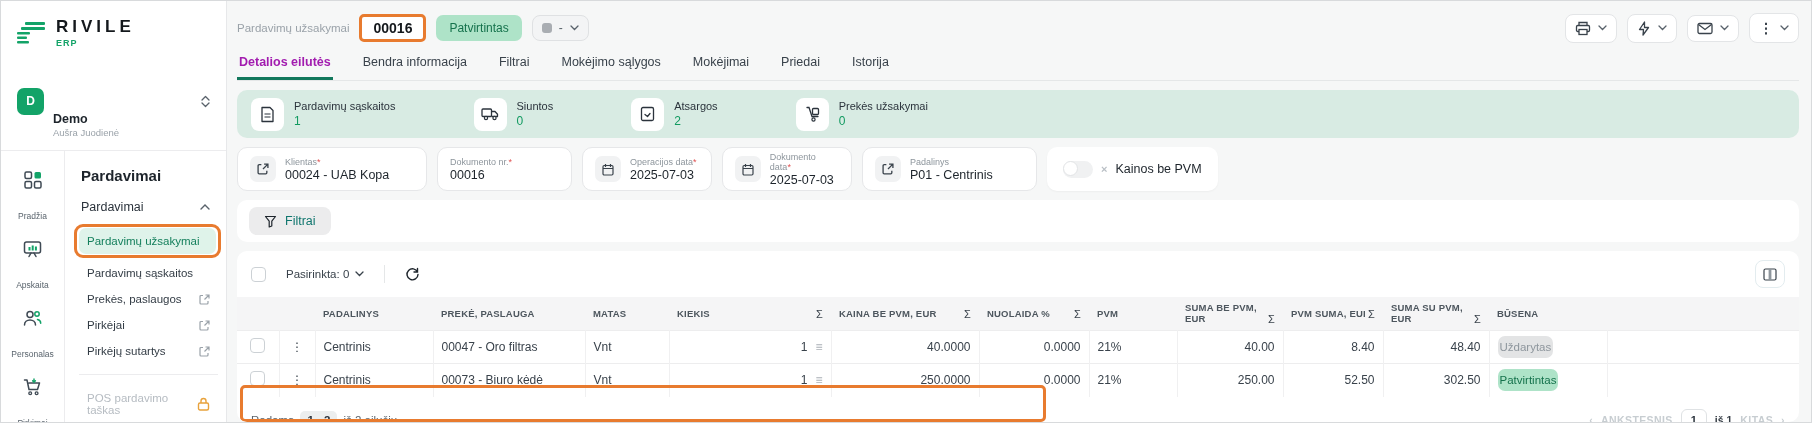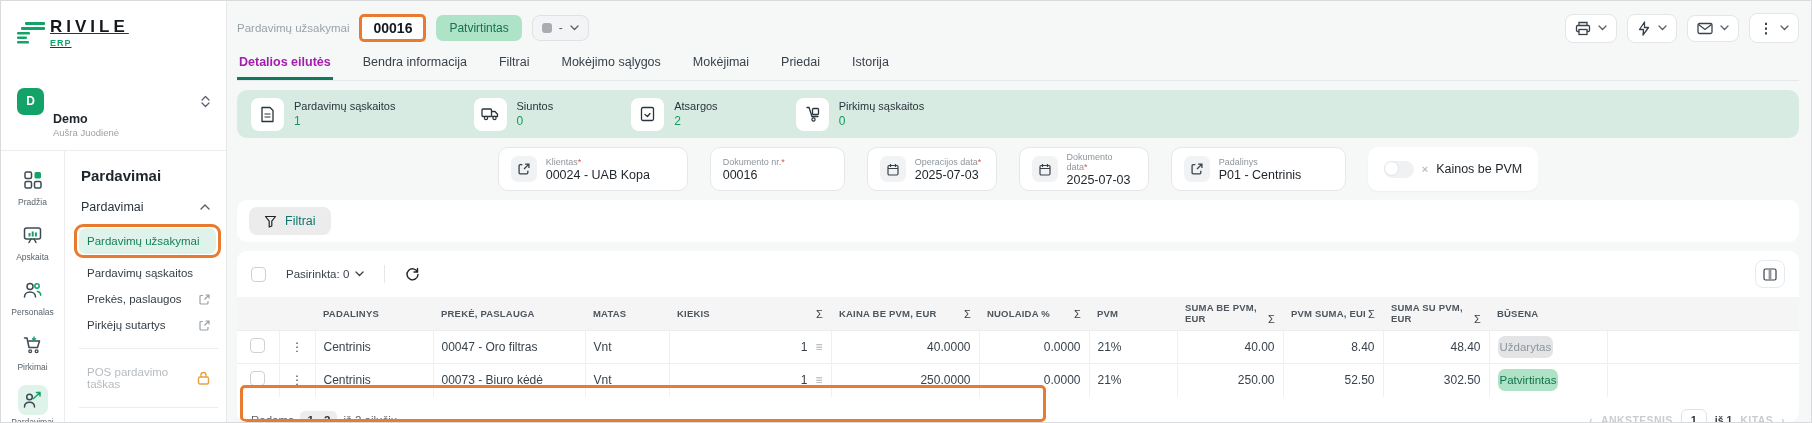--- a/index.html
+++ b/index.html
@@ -6,32 +6,32 @@
   html,body { width:1812px; height:423px; }
   body {
     font-family:"Liberation Sans", sans-serif;
     background:#f6f7f7; color:#2b333c; overflow:hidden;
     border:1px solid #d8dadc;
   }
   .app { display:flex; width:100%; height:100%; }
 
   
   .sidebar { width:226px; background:#fff; border-right:1px solid #e7e8ea; display:flex; flex-direction:column; }
-  .logo-row { display:flex; align-items:center; gap:3px; padding:16px 0 10px 16px;text-decoration:underline; }
+  .logo-row { display:flex; align-items:center; gap:9px; padding:16px 0 10px 16px; }
   .logo-text .brand { font-size:17px; font-weight:700; letter-spacing:4px; color:#14181c; }
   .logo-text .brand-sub { font-size:9px; font-weight:700; letter-spacing:1px; color:#13a368; margin-top:1px; }
   .user-row { display:flex; align-items:center; gap:9px; padding:6px 10px 12px 16px; }
   .avatar { width:27px; height:27px; border-radius:7px; background:#13a368; color:#fff; font-size:12px; font-weight:700; display:flex; align-items:center; justify-content:center; }
   .user-meta { flex:1;margin-top:48px; }
   .user-name { font-size:12.5px; font-weight:700; color:#1d242b; }
   .user-sub { font-size:9.5px; color:#9aa2a9; margin-top:1px; }
   .user-caret { color:#59626b; margin-right:6px; }
   .sidebar-body { flex:1; display:flex; border-top:1px solid #ececee; min-height:0; }
   .rail { width:64px; border-right:1px solid #ececee; display:flex; flex-direction:column; align-items:center; padding-top:14px; gap:13px; }
-  .rail-item { display:flex; flex-direction:column; align-items:center; gap:2px; width:56px; cursor:pointer;justify-content:space-between; }
+  .rail-item { display:flex; flex-direction:column; align-items:center; gap:16px; width:56px; cursor:pointer;justify-content:space-between; }
   .rail-tile { width:30px; height:30px; border-radius:8px; display:flex; align-items:center; justify-content:center; }
   .rail-item.active .rail-tile { background:#dff3ea; }
   .rail-label { font-size:8.5px; color:#5a646d; }
   .menu { flex:1; padding:12px 8px 0 14px; display:flex; flex-direction:column; }
   .menu-title { font-size:15px; font-weight:700; color:#1d242b; margin:4px 0 12px 2px; }
   .menu-group { display:flex; align-items:center; justify-content:space-between; font-size:12.5px; color:#2b333c; padding:4px 8px 10px 2px; cursor:pointer; }
   .menu-item { display:flex; align-items:center; justify-content:space-between; font-size:11.5px; color:#333c45; padding:7px 8px; border-radius:7px; cursor:pointer; }
   .menu-item .ext { color:#9aa2a9; }
   .annotate-wrap { border:3px solid #e87b2f; border-radius:9px; margin:0 -3px 2px -5px; padding:1px 2px; }
   .menu-item.active { background:#dff3ea; color:#15805d; font-weight:400; }
@@ -51,21 +51,21 @@
   .icon-btn { display:flex; align-items:center; gap:7px; background:#fff; border:1px solid #e3e5e7; border-radius:8px; padding:6px 9px; cursor:pointer; }
   .chev { display:inline-block; }
   .tabs { display:flex; gap:28px; border-bottom:1px solid #e5e7e8; margin-top:4px; }
   .tab { font-size:12.5px; color:#39424b; padding:6px 2px 8px; cursor:pointer; border-bottom:3px solid transparent; }
   .tab.active { color:#a21caf; font-weight:700; border-bottom-color:#12785c; }
   .summary { background:#d8ebe3; border-radius:10px; margin-top:9px; padding:7px 14px; display:flex; align-items:center; gap:78px; height:48px; flex:none; }
   .sum-item { display:flex; align-items:center; gap:10px; }
   .sum-tile { width:33px; height:33px; background:#fff; border-radius:8px; display:flex; align-items:center; justify-content:center; }
   .sum-label { font-size:11px; color:#2b333c; }
   .sum-value { font-size:12px; color:#119a60; margin-top:2px; }
-  .fields { display:flex; gap:22px; margin-top:9px; height:44px; flex:none;justify-content:center; }
+  .fields { display:flex; gap:10px; margin-top:9px; height:44px; flex:none; }
   .field-card { background:#fff; border:1px solid #e6e7e9; border-radius:10px; display:flex; align-items:center; gap:9px; padding:5px 12px; }
   .field-tile { width:26px; height:26px; background:#f1f2f3; border-radius:7px; display:flex; align-items:center; justify-content:center; }
   .f-label { font-size:9px; color:#8d959c; }
   .f-label .req { color:#e05252; }
   .f-value { font-size:12.5px; color:#1d242b; margin-top:1px; }
   .toggle-card { background:#fff; border-radius:10px; display:flex; align-items:center; gap:8px; padding:5px 16px; box-shadow:0 1px 2px rgba(0,0,0,0.04); }
   .toggle-pill { width:30px; height:17px; background:#f0f1f2; border-radius:9px; position:relative; }
   .toggle-knob { width:15px; height:15px; background:#fff; border:1px solid #e2e4e6; border-radius:50%; position:absolute; top:0; left:0; }
   .toggle-x { color:#b9bfc5; font-size:11px; font-weight:700; }
   .toggle-label { font-size:12.5px; color:#1d242b; }
@@ -228,20 +228,29 @@
         <div class="menu-item">
           <span>Prekės, paslaugos</span>
           <span class="ext">
               <svg width="11" height="11" viewBox="0 0 11 11">
                 <path d="M4 1.5 H2 a1 1 0 0 0-1 1 V9 a1 1 0 0 0 1 1 H8 a1 1 0 0 0 1-1 V7" stroke="#9aa2a9" stroke-width="1.2" fill="none"></path>
                 <path d="M6.5 1 H10 V4.5 M10 1 L5.5 5.5" stroke="#9aa2a9" stroke-width="1.2" fill="none"></path>
               </svg>
             </span>
         </div>
         <div class="menu-item">
+          <span>Pirkėjai</span>
+          <span class="ext">
+              <svg width="11" height="11" viewBox="0 0 11 11">
+                <path d="M4 1.5 H2 a1 1 0 0 0-1 1 V9 a1 1 0 0 0 1 1 H8 a1 1 0 0 0 1-1 V7" stroke="#9aa2a9" stroke-width="1.2" fill="none"></path>
+                <path d="M6.5 1 H10 V4.5 M10 1 L5.5 5.5" stroke="#9aa2a9" stroke-width="1.2" fill="none"></path>
+              </svg>
+            </span>
+        </div>
+        <div class="menu-item">
           <span>Pirkėjų sutartys</span>
           <span class="ext">
               <svg width="11" height="11" viewBox="0 0 11 11">
                 <path d="M4 1.5 H2 a1 1 0 0 0-1 1 V9 a1 1 0 0 0 1 1 H8 a1 1 0 0 0 1-1 V7" stroke="#9aa2a9" stroke-width="1.2" fill="none"></path>
                 <path d="M6.5 1 H10 V4.5 M10 1 L5.5 5.5" stroke="#9aa2a9" stroke-width="1.2" fill="none"></path>
               </svg>
             </span>
         </div>
         <div class="menu-divider"></div>
         <div class="menu-item locked">
@@ -374,21 +383,21 @@
       </div>
       <div class="sum-item">
         <span class="sum-tile">
             <svg width="15" height="16" viewBox="0 0 15 16">
               <path d="M2 1.5 h2 l3 9 h6" stroke="#2b333c" stroke-width="1.3" fill="none" stroke-linecap="round"></path>
               <rect x="7.5" y="2.5" width="6" height="6" rx="1" stroke="#2b333c" stroke-width="1.3" fill="none"></rect>
               <circle cx="8.5" cy="13.5" r="1.6" stroke="#2b333c" stroke-width="1.2" fill="none"></circle>
             </svg>
           </span>
         <span>
-            <div class="sum-label">Pirkimų sąskaitos</div>
+            <div class="sum-label">Prekės užsakymai</div>
             <div class="sum-value">0</div>
           </span>
       </div>
     </div>
 
     <div class="fields">
       <div class="field-card" style="width:190px">
         <span class="field-tile">
             <svg width="12" height="12" viewBox="0 0 11 11">
               <path d="M4 1.5 H2 a1 1 0 0 0-1 1 V9 a1 1 0 0 0 1 1 H8 a1 1 0 0 0 1-1 V7" stroke="#39424b" stroke-width="1.2" fill="none"></path>

